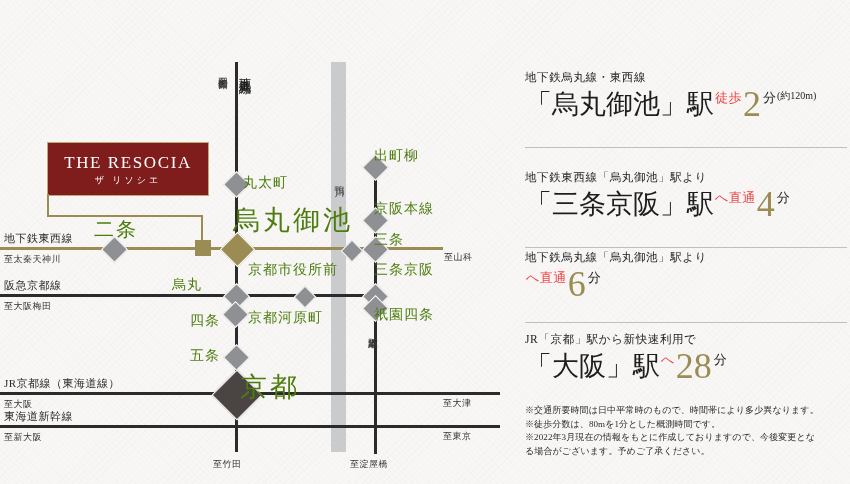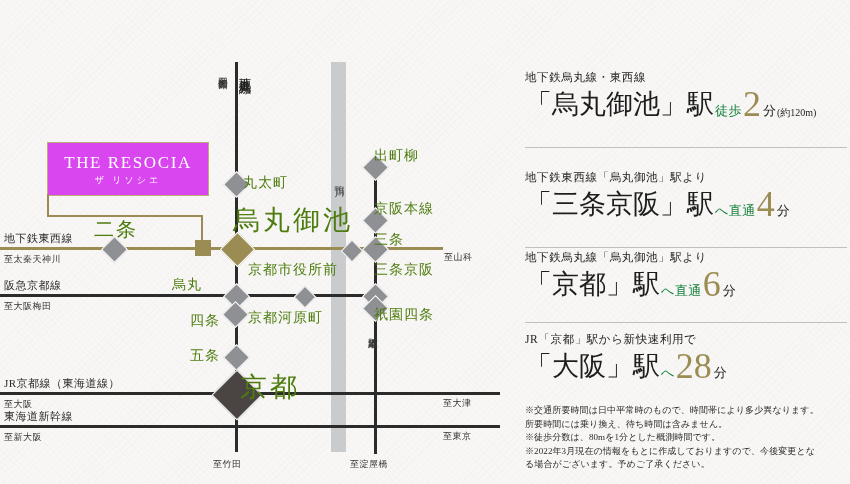--- a/index.html
+++ b/index.html
@@ -60,37 +60,37 @@
   .linelabel.sm{font-size:9px;color:#333;}
   .vlabel{
     position:absolute;writing-mode:vertical-rl;text-orientation:upright;
     font-size:12px;line-height:13px;color:#1d1d1d;letter-spacing:1px;white-space:nowrap;
   }
   .vlabel.sm{font-size:9.5px;color:#333;letter-spacing:0.5px;}
 
   
   .logo{
     position:absolute;left:47px;top:142px;width:160px;height:52px;
-    background:#d946ef;border:1px solid #b9ac77;
+    background:#7f1d1d;border:1px solid #b9ac77;
     display:flex;flex-direction:column;align-items:center;justify-content:center;
   }
   .logo .en{color:#fff;font-size:17px;letter-spacing:1.6px;line-height:19px;}
   .logo .jp{color:#fff;font-size:9px;letter-spacing:3px;line-height:12px;margin-top:2px;}
   .leader-v{position:absolute;left:47px;top:194px;width:1.5px;height:22px;background:#9a8c52;}
   .leader-h{position:absolute;left:47px;top:215px;width:156px;height:1.5px;background:#9a8c52;}
   .leader-v2{position:absolute;left:201px;top:215px;width:1.5px;height:28px;background:#9a8c52;}
   .sitebox{position:absolute;left:195px;top:240px;width:16px;height:16px;background:#9a8c52;}
 
   
   .panel{position:absolute;left:525px;top:0;width:325px;height:484px;}
   .block{position:absolute;left:0;width:325px;}
   .b-sub{font-size:11.5px;line-height:14px;color:#1d1d1d;letter-spacing:0.6px;white-space:nowrap;}
-  .b-main{margin-top:5px;white-space:nowrap;display:flex;align-items:flex-end;}
+  .b-main{margin-top:5px;white-space:nowrap;display:flex;align-items:flex-start;}
   .b-station{font-size:27px;line-height:31px;letter-spacing:0px;color:#1d1d1d;}
-  .b-mid{font-size:13px;color:#15803d;letter-spacing:0.5px;margin-left:1px;}
+  .b-mid{font-size:13px;color:#ef4444;letter-spacing:0.5px;margin-left:1px;}
   .b-num{font-size:36px;line-height:31px;color:#9a8c52;letter-spacing:0px;margin:0 1px;}
   .b-unit{font-size:13px;color:#1d1d1d;margin-left:1px;}
   .b-paren{font-size:10px;color:#1d1d1d;margin-left:1px;}
   .rule{position:absolute;left:0;width:322px;height:1px;background:#bfbfbf;}
   .notes{position:absolute;left:0;top:404px;width:324px;font-size:9px;line-height:13.5px;color:#2b2b2b;letter-spacing:0.1px;}
   .notes p{margin:0;}
 </style>
 </head>
 <body>
 
@@ -198,39 +198,37 @@
         <span class="b-mid">へ直通</span>
         <span class="b-num">4</span>
         <span class="b-unit">分</span>
       </div>
     </div>
     <div class="rule" style="top:247px;"></div>
 
     <div class="block" style="top:250px;">
       <div class="b-sub">地下鉄烏丸線「烏丸御池」駅より</div>
       <div class="b-main">
-        <span class="b-station">「京都」駅</span>
         <span class="b-mid">へ直通</span>
         <span class="b-num">6</span>
         <span class="b-unit">分</span>
       </div>
     </div>
     <div class="rule" style="top:322px;"></div>
 
     <div class="block" style="top:332px;">
       <div class="b-sub">JR「京都」駅から新快速利用で</div>
       <div class="b-main">
         <span class="b-station">「大阪」駅</span>
         <span class="b-mid">へ</span>
         <span class="b-num">28</span>
         <span class="b-unit">分</span>
       </div>
     </div>
 
     <div class="notes">
       <p>※交通所要時間は日中平常時のもので、時間帯により多少異なります。</p>
-      <p>所要時間には乗り換え、待ち時間は含みません。</p>
       <p>※徒歩分数は、80mを1分とした概測時間です。</p>
       <p>※2022年3月現在の情報をもとに作成しておりますので、今後変更とな</p>
       <p>る場合がございます。予めご了承ください。</p>
     </div>
   </div>
 </div>
 
 </body></html>

